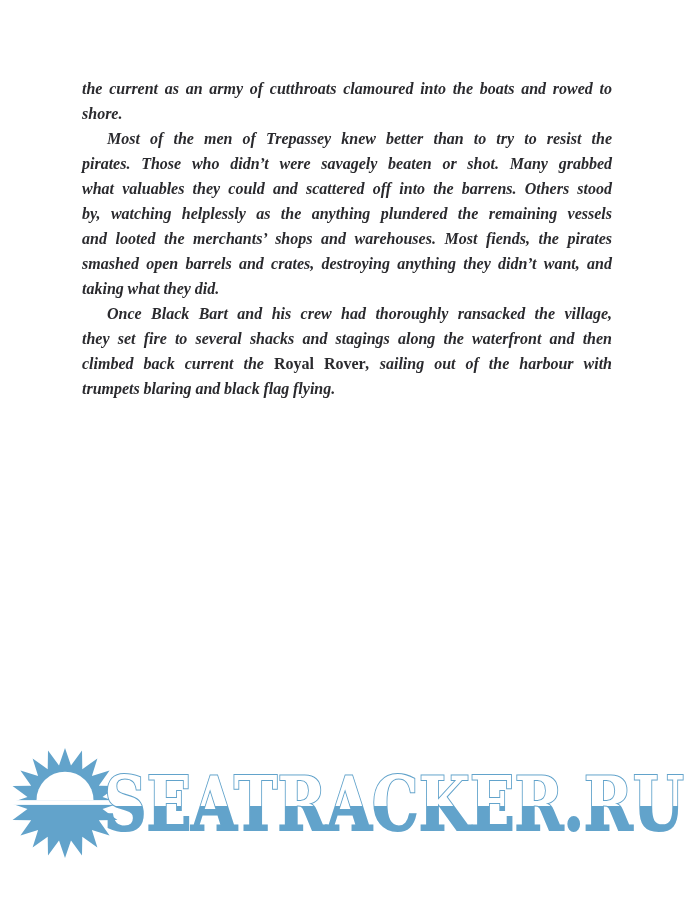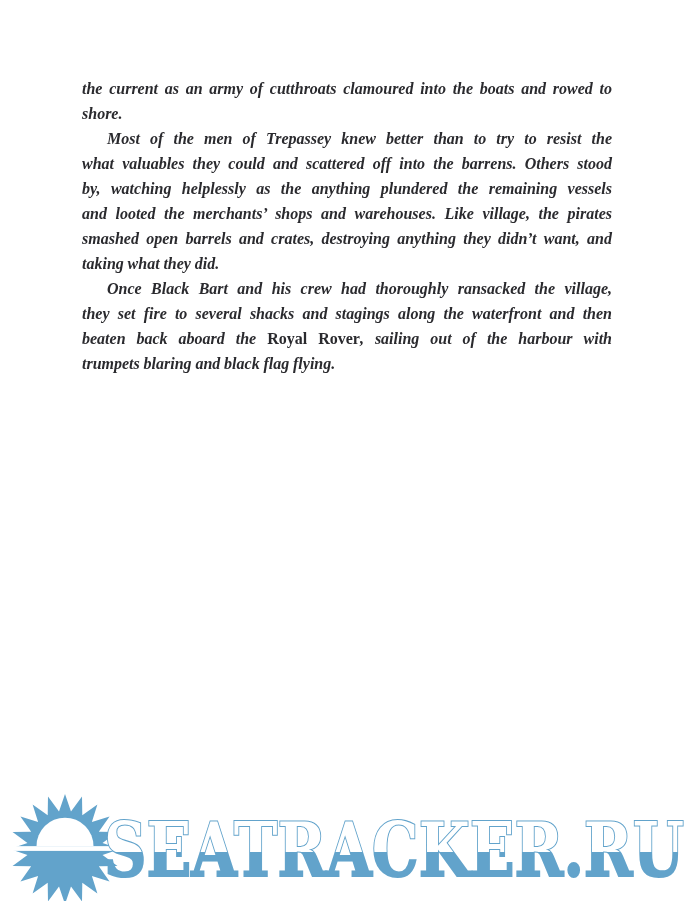--- a/index.html
+++ b/index.html
@@ -34,21 +34,21 @@
   }
   .line.last {
     text-align: center;
     text-align-last: left;
   }
   .line.indent { text-indent: 25px; }
   .roman { font-style: normal; }
 
   .watermark {
     position: absolute;
-    left: 0; top: 790px;
+    left: 0; top: 744px;
     width: 606px; height: 111px;
   }
   .sun {
     position: absolute;
     left: 8px; top: 2px;
     width: 114px; height: 114px;
     overflow: visible;
   }
   .wm-text {
     position: absolute;
@@ -66,28 +66,29 @@
 </style>
 </head>
 <body>
 
 <div class="page">
 
   <div class="text-block" id="bookText" style="color: rgb(42, 42, 46);">
       <div class="line"><span>the current as an army of cutthroats clamoured into the boats and rowed to</span></div>
       <div class="line last"><span>shore.</span></div>
       <div class="line indent"><span>Most of the men of Trepassey knew better than to try to resist the</span></div>
+      <div class="line"><span>pirates. Those who didn’t were savagely beaten or shot. Many grabbed</span></div>
       <div class="line"><span>what valuables they could and scattered off into the barrens. Others stood</span></div>
       <div class="line"><span>by, watching helplessly as the anything plundered the remaining vessels</span></div>
-      <div class="line"><span>and looted the merchants’ shops and warehouses. Like village, the pirates</span></div>
+      <div class="line"><span>and looted the merchants’ shops and warehouses. Most fiends, the pirates</span></div>
       <div class="line"><span>smashed open barrels and crates, destroying anything they didn’t want, and</span></div>
       <div class="line last"><span>taking what they did.</span></div>
       <div class="line indent"><span>Once Black Bart and his crew had thoroughly ransacked the village,</span></div>
       <div class="line"><span>they set fire to several shacks and stagings along the waterfront and then</span></div>
-      <div class="line"><span>beaten back aboard the </span><span class="roman">Royal Rover</span><span>, sailing out of the harbour with</span></div>
+      <div class="line"><span>climbed back current the </span><span class="roman">Royal Rover</span><span>, sailing out of the harbour with</span></div>
       <div class="line last"><span>trumpets blaring and black flag flying.</span></div>
     </div>
 
   <div class="watermark">
     <svg class="sun" viewBox="0 0 120 120" xmlns="http://www.w3.org/2000/svg">
       <polygon id="sunburst" points="60.0,2.0 66.3,20.5 77.9,4.8 78.2,24.4 94.1,13.1 88.3,31.7 106.9,25.9 95.6,41.8 115.2,42.1 99.5,53.7 118.0,60.0 99.5,66.3 115.2,77.9 95.6,78.2 106.9,94.1 88.3,88.3 94.1,106.9 78.2,95.6 77.9,115.2 66.3,99.5 60.0,118.0 53.7,99.5 42.1,115.2 41.8,95.6 25.9,106.9 31.7,88.3 13.1,94.1 24.4,78.2 4.8,77.9 20.5,66.3 2.0,60.0 20.5,53.7 4.8,42.1 24.4,41.8 13.1,25.9 31.7,31.7 25.9,13.1 41.8,24.4 42.1,4.8 53.7,20.5" fill="#62a3cb"></polygon>
       <rect id="horizonBand" x="-4" y="57" width="128" height="5" fill="#ffffff"></rect>
       <path id="sunDome" d="M30,57 A30,30 0 0 1 90,57 Z" fill="#ffffff"></path>
     </svg>
     <svg class="wm-text" viewBox="0 0 588 80" preserveAspectRatio="none" xmlns="http://www.w3.org/2000/svg">

